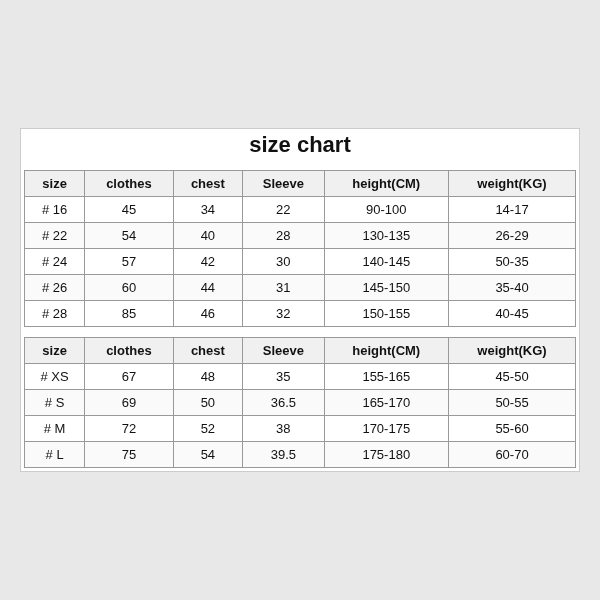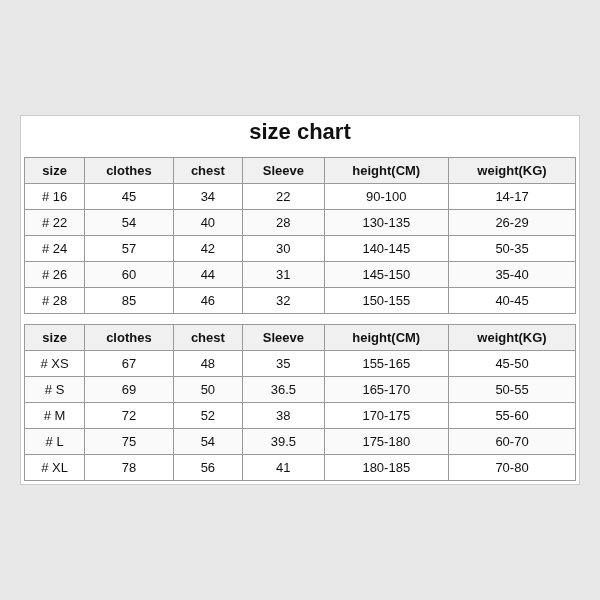--- a/index.html
+++ b/index.html
@@ -168,23 +168,15 @@
           <td>55-60</td>
         </tr>
         <tr>
           <td># L</td>
           <td>75</td>
           <td>54</td>
           <td>39.5</td>
           <td>175-180</td>
           <td>60-70</td>
         </tr>
-        <tr>
-          <td># XL</td>
-          <td>78</td>
-          <td>56</td>
-          <td>41</td>
-          <td>180-185</td>
-          <td>70-80</td>
-        </tr>
       </tbody>
   </table>
 </div>
 
 </body></html>

